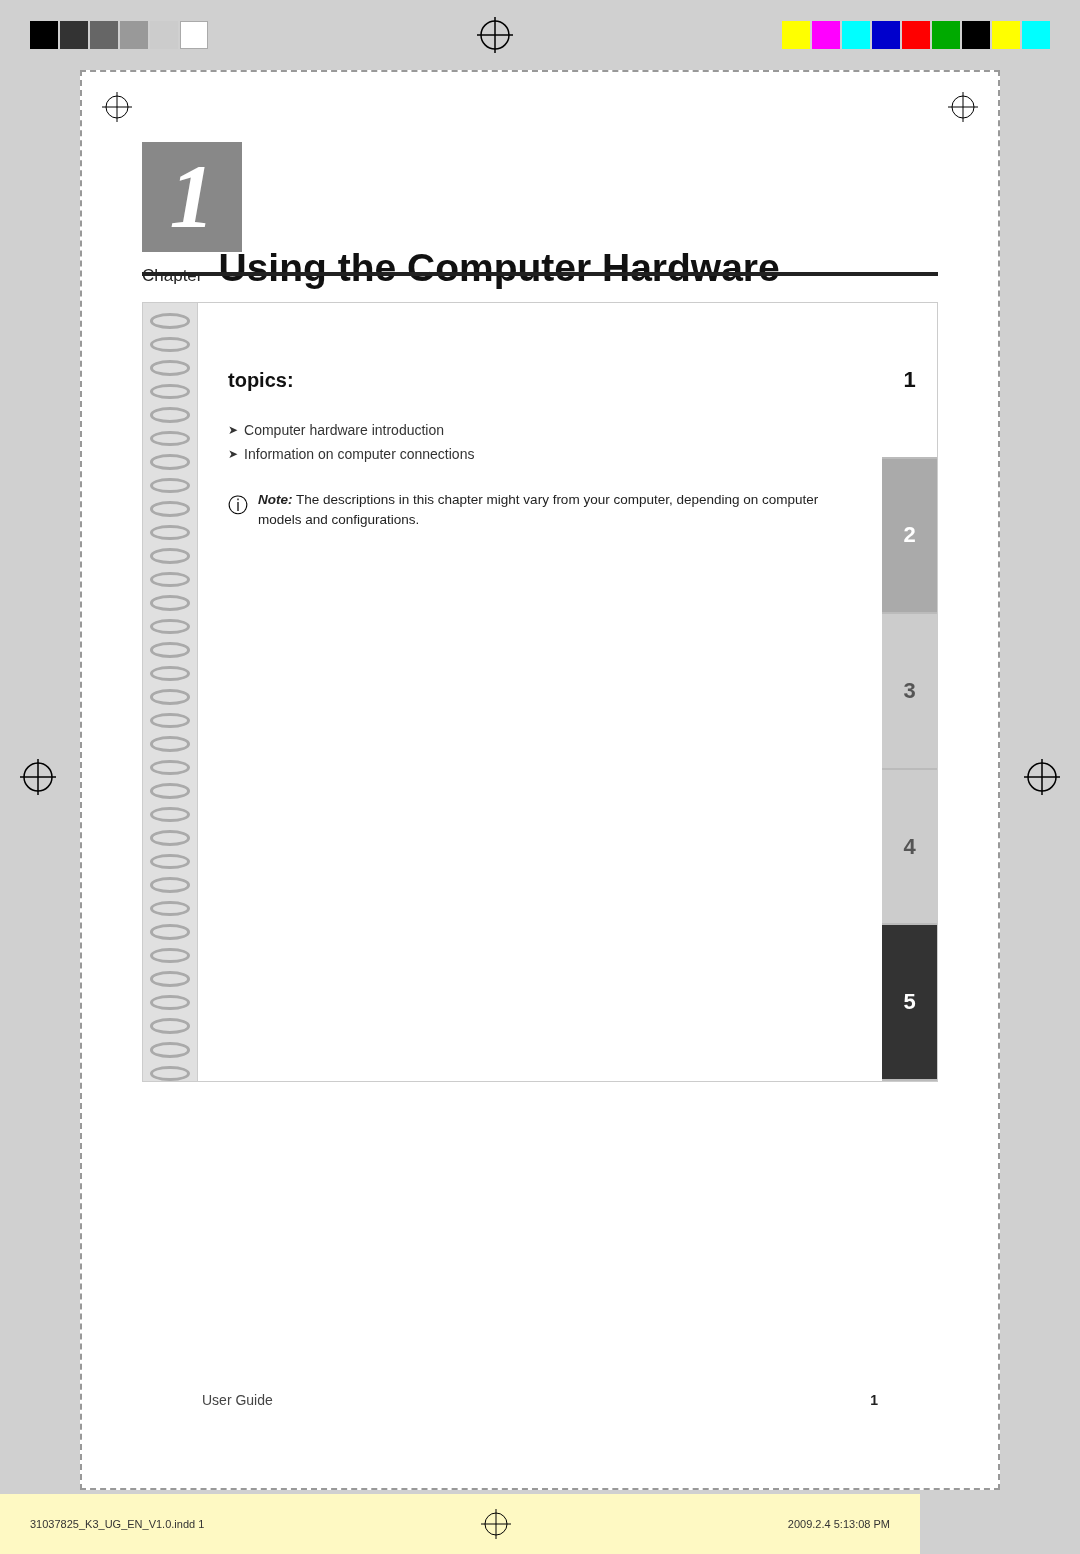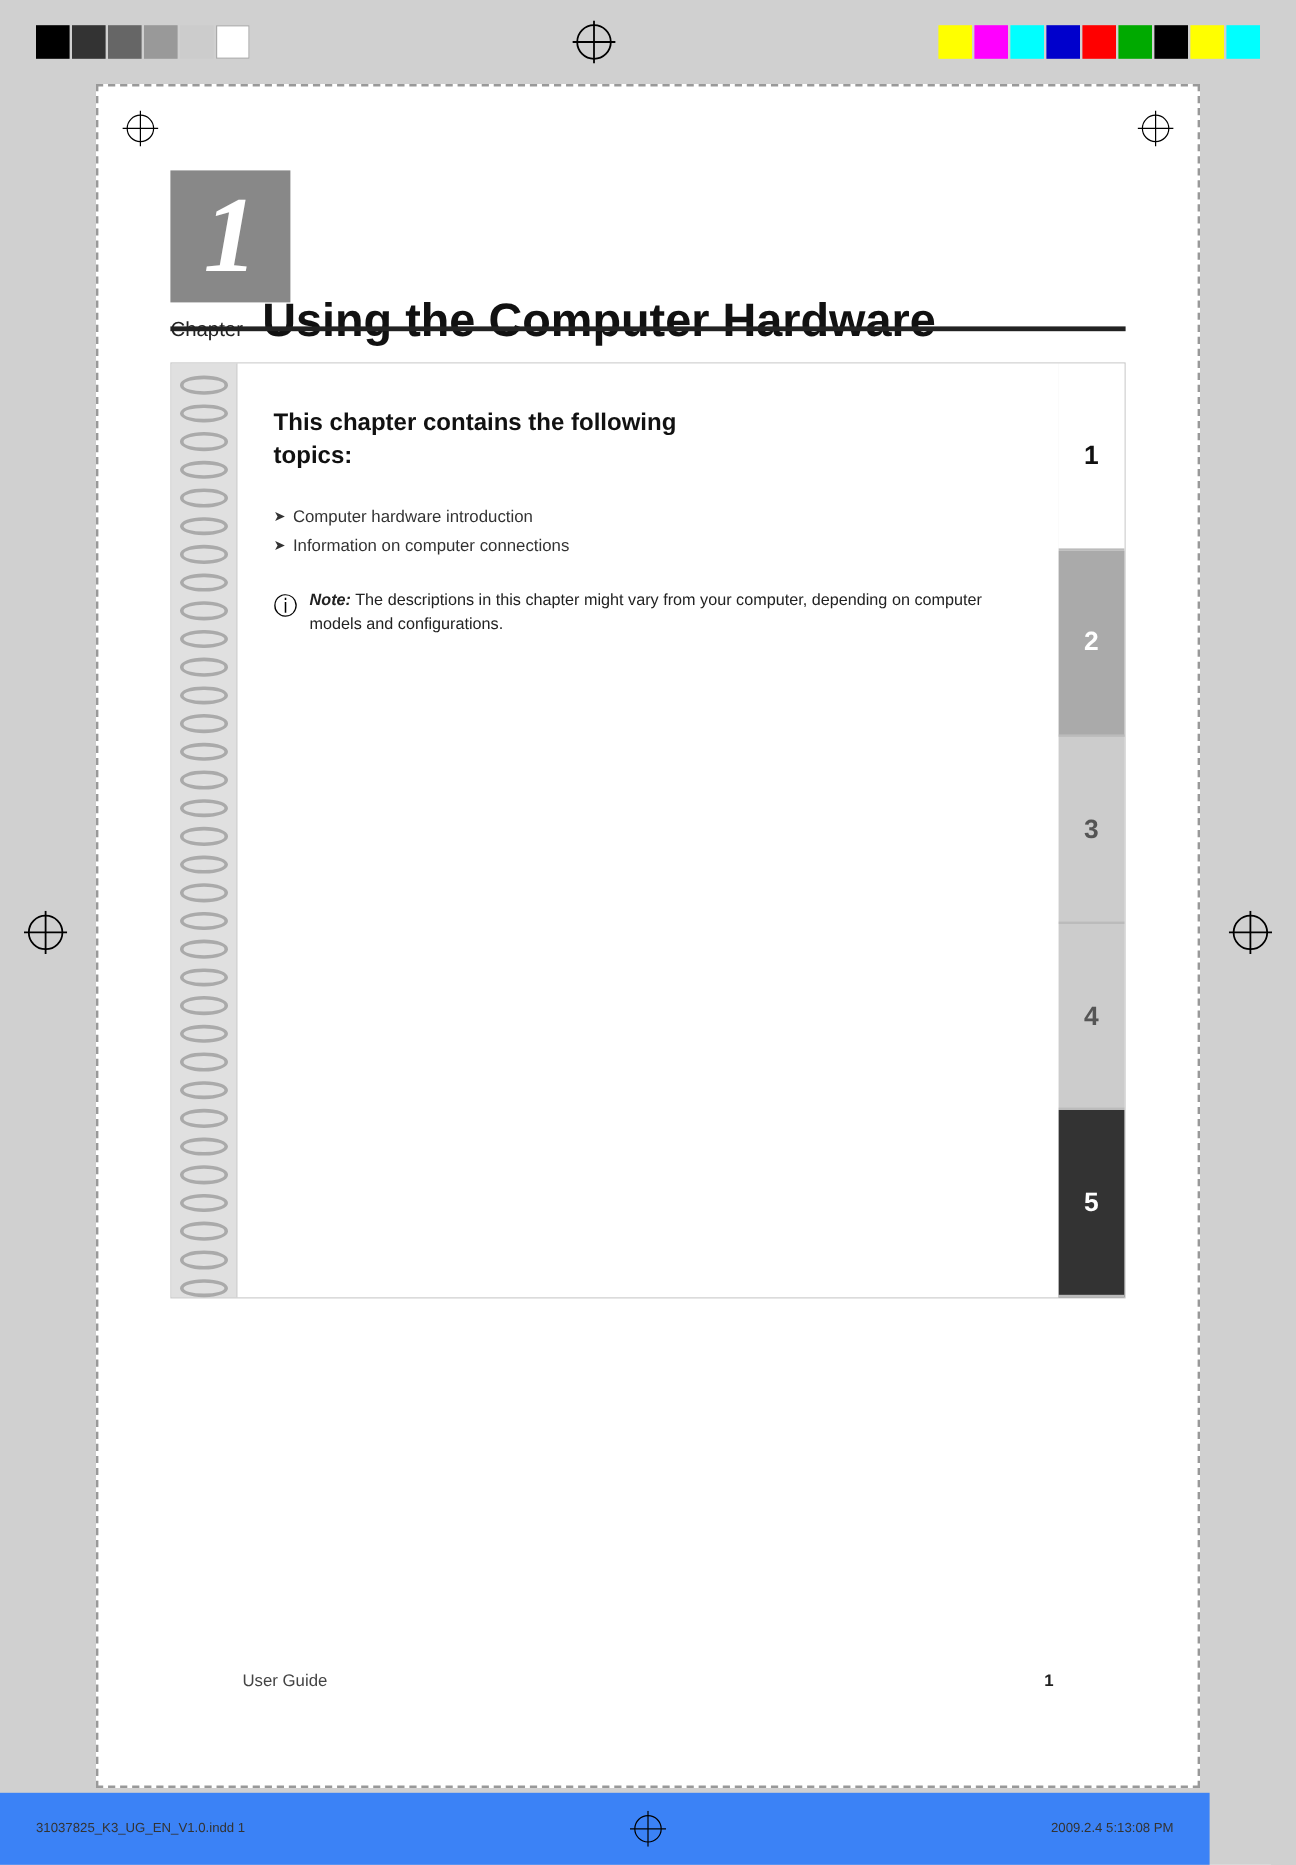--- a/index.html
+++ b/index.html
@@ -39,23 +39,23 @@
       display: flex;
       gap: 2px;
       align-items: center;
     }
 
     
     .print-marks-bottom {
       position: absolute;
       bottom: 0;
       left: 0;
-      width: 1008px;
+      width: 920px;
       height: 60px;
-      background: #3b82f6;
+      background: #fef9c3;
       display: flex;
       align-items: center;
       justify-content: space-between;
       padding: 5px 30px;
       font-size: 11px;
       color: #333;
     }
 
     
     .page {
@@ -393,21 +393,21 @@
       <div class="tab-section">
         <div class="tab-item active">1</div>
         <div class="tab-item medium">2</div>
         <div class="tab-item light-gray">3</div>
         <div class="tab-item light-gray">4</div>
         <div class="tab-item dark">5</div>
       </div>
 
       <div class="notebook-content">
         <div class="toc-heading">
-          <span>This chapter contains the following</span><br>
+          <br>
           <span>topics:</span>
         </div>
 
         <ul class="toc-list">
           <li>Computer hardware introduction</li>
           <li>Information on computer connections</li>
         </ul>
 
         <div class="note-block">
           <span class="note-icon">ⓘ</span>

